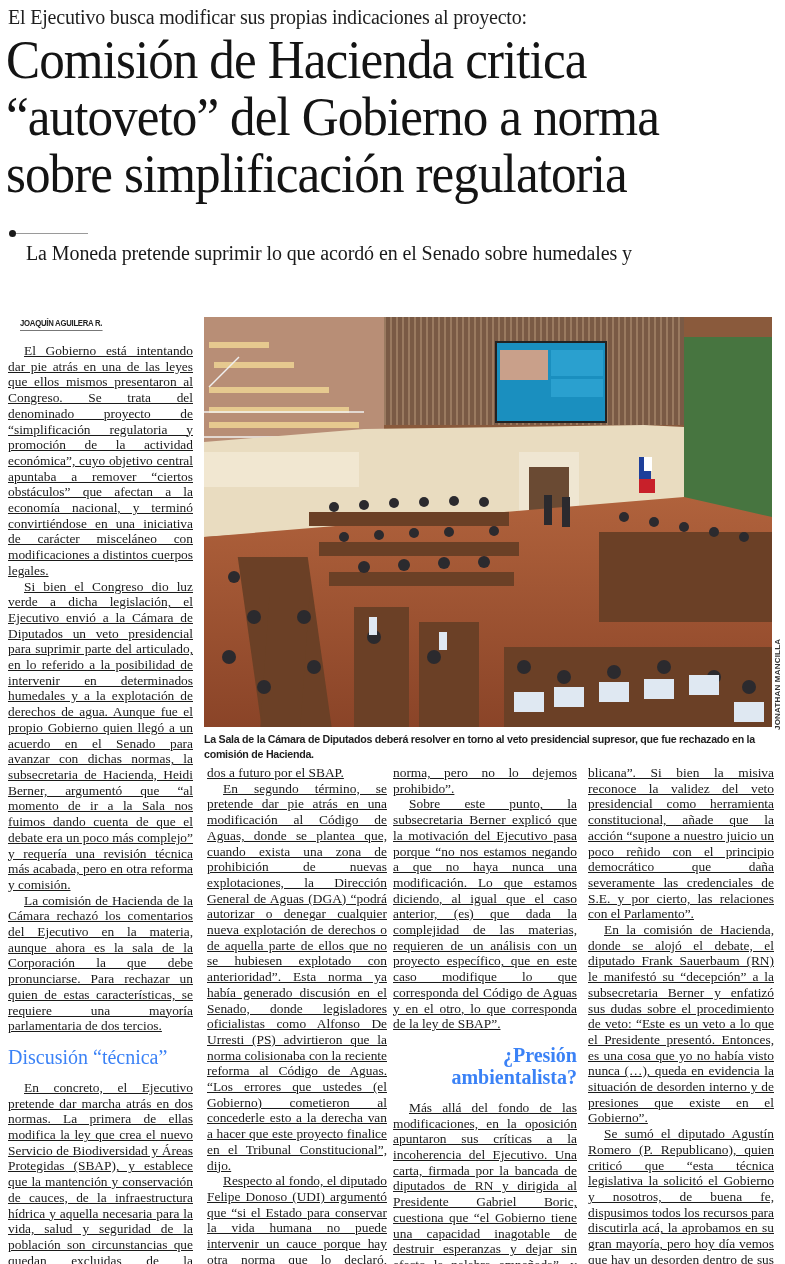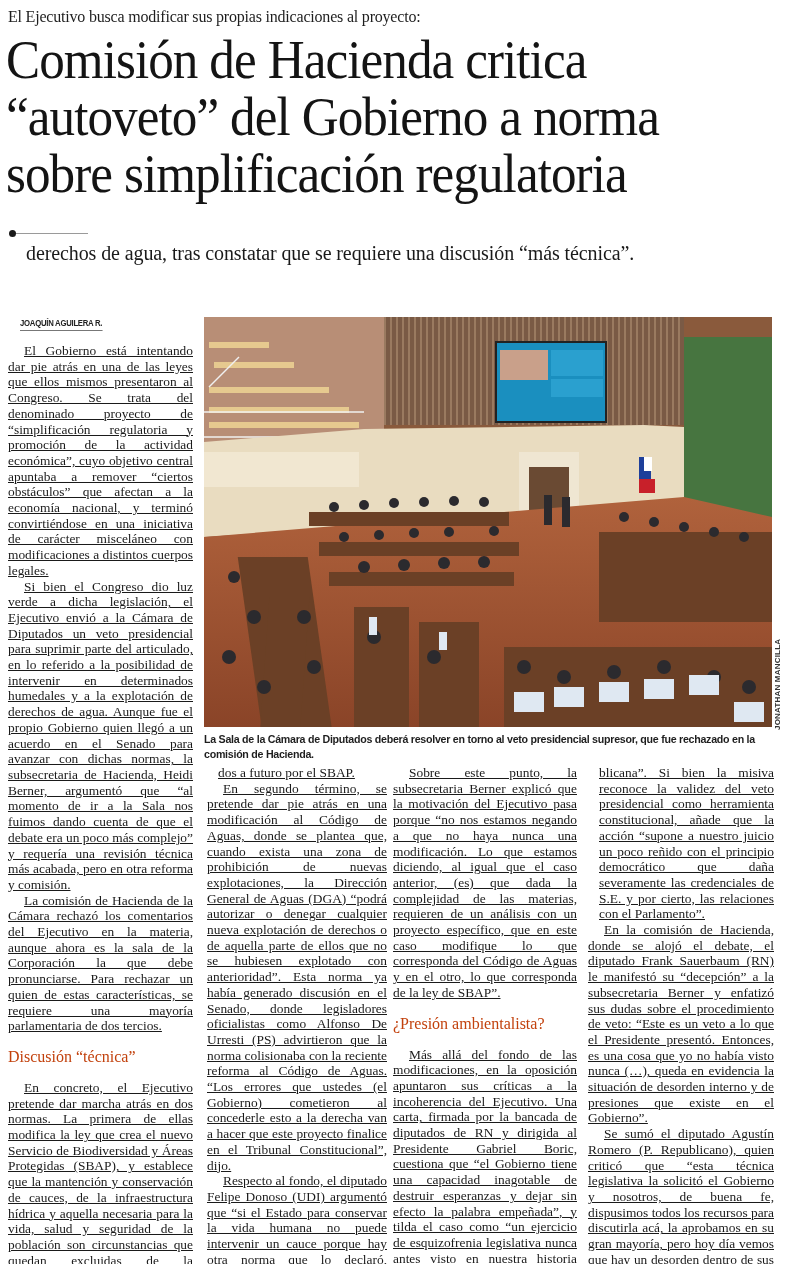--- a/index.html
+++ b/index.html
@@ -1,52 +1,52 @@
 <!DOCTYPE html>
 <html><head>
 <meta charset="utf-8">
 <style>
   html, body { margin: 0; padding: 0; background: #ffffff; }
   body { width: 785px; height: 1264px; position: relative; overflow: hidden; color: #1a1a1a; font-family: "Liberation Serif", "DejaVu Serif", serif; }
-  .kicker { position: absolute; left: 8px; top: 4px; font-size: 16px; letter-spacing: -0.2px; line-height: 26px; white-space: nowrap; color: #1e1e1e; }
+  .kicker { position: absolute; left: 8px; top: 4px; font-size: 20px; letter-spacing: -0.2px; line-height: 26px; white-space: nowrap; color: #1e1e1e; }
   .headline { position: absolute; left: 6px; top: 31px; width: 780px; font-size: 55px; line-height: 57px; letter-spacing: -1px; color: #141414; transform: scaleX(0.93); transform-origin: left top; white-space: nowrap; }
   .headline div { white-space: nowrap; }
   .deck-rule { position: absolute; left: 10px; top: 233px; width: 78px; height: 1px; background: #9a9a9a; }
   .deck-dot { position: absolute; left: 9px; top: 230px; width: 7px; height: 7px; border-radius: 50%; background: #1a1a1a; }
   .deck { position: absolute; left: 26px; top: 240px; width: 760px; font-size: 20px; line-height: 26px; color: #1a1a1a; letter-spacing: -0.1px; }
   .deck div { white-space: nowrap; }
   .byline { position: absolute; left: 20px; top: 318px; font-family: "Liberation Sans", "DejaVu Sans", sans-serif; font-weight: bold; font-size: 9px; letter-spacing: -0.3px; color: #222; padding-bottom: 2px; border-bottom: 1px solid #777; transform: scaleX(0.86); transform-origin: left top; }
   .col { position: absolute; font-size: 13.4px; line-height: 15.7px; text-align: justify; color: #1a1a1a; }
   .col p { margin: 0; text-indent: 16px; text-decoration: underline; }
-  .col p.cont { text-indent: 0; margin-left: 11px; }
+  .col p.cont { text-indent: 0; }
   .col1 { left: 8px; top: 343px; width: 185px; }
   .col2 { left: 207px; top: 765px; width: 180px; }
   .col3 { left: 393px; top: 765px; width: 184px; }
   .col4 { left: 588px; top: 765px; width: 186px; }
-  .subhead { font-size: 16px; line-height: 22px; margin: 12px 0 12px 0 !important; text-indent: 0 !important; color: #c2410c; text-align: left; }
+  .subhead { font-size: 20px; line-height: 22px; margin: 12px 0 12px 0 !important; text-indent: 0 !important; color: #3b82f6; text-align: left; }
   .photo { position: absolute; left: 204px; top: 317px; width: 568px; height: 410px; overflow: hidden; background: #8a5a3c; }
   .credit { position: absolute; left: 773px; top: 640px; width: 12px; height: 90px; }
   .credit span { position: absolute; left: 0; top: 0; transform: rotate(-90deg) translate(-90px, 0); transform-origin: left top; font-family: "Liberation Sans", "DejaVu Sans", sans-serif; font-size: 8px; font-weight: bold; white-space: nowrap; color: #333; letter-spacing: 0.2px; }
   .caption { position: absolute; left: 204px; top: 731px; width: 575px; font-family: "Liberation Sans", "DejaVu Sans", sans-serif; font-weight: bold; font-size: 11.6px; line-height: 15px; color: #1e1e1e; letter-spacing: -0.3px; transform: scaleX(0.92); transform-origin: left top; width: 625px; }
 </style>
 </head>
 <body>
 
 <div class="kicker">El Ejecutivo busca modificar sus propias indicaciones al proyecto:</div>
 
 <h1 class="headline" style="margin:0;font-weight:normal;">
   <div>Comisión de Hacienda critica</div>
   <div>“autoveto” del Gobierno a norma</div>
   <div>sobre simplificación regulatoria</div>
 </h1>
 
 <div class="deck-rule"></div>
 <div class="deck-dot"></div>
 <div class="deck">
-  <div>derechos de agua, tras constatar que se requiere una discusión “más técnica”.</div>
+  <div>La Moneda pretende suprimir lo que acordó en el Senado sobre humedales y</div>
 </div>
 
 <div class="byline">JOAQUÍN AGUILERA R.</div>
 
 <div class="photo">
   <svg width="568" height="410" viewBox="0 0 568 410" xmlns="http://www.w3.org/2000/svg">
     <defs>
       <linearGradient id="curt" x1="0" x2="1" y1="0" y2="0">
         <stop offset="0" stop-color="#6b4a35"></stop>
           <stop offset="0.5" stop-color="#8c6a52"></stop>
@@ -176,21 +176,22 @@
     <p lang="es" style="hyphens: auto;">La comisión de Hacienda de la Cámara rechazó los comentarios del Ejecutivo en la materia, aunque ahora es la sala de la Corporación la que debe pronunciarse. Para rechazar un quien de estas características, se requiere una mayoría parlamentaria de dos tercios.</p>
     <h2 class="subhead" lang="es" style="font-weight: normal; hyphens: auto;">Discusión “técnica”</h2>
     <p lang="es" style="hyphens: auto;">En concreto, el Ejecutivo pretende dar marcha atrás en dos normas. La primera de ellas modifica la ley que crea el nuevo Servicio de Biodiversidad y Áreas Protegidas (SBAP), y establece que la mantención y conservación de cauces, de la infraestructura hídrica y aquella necesaria para la vida, salud y seguridad de la población son circunstancias que quedan excluidas de la prohibición de alterar físicamente los humedales que constituyan sitios prioritarios. Esos sitios prioritarios no existen, pero serán determina-</p>
   </div>
 <div class="col col2" id="col-1">
     <p class="cont" lang="es" style="hyphens: auto;">dos a futuro por el SBAP.</p>
     <p lang="es" style="hyphens: auto;">En segundo término, se pretende dar pie atrás en una modificación al Código de Aguas, donde se plantea que, cuando exista una zona de prohibición de nuevas explotaciones, la Dirección General de Aguas (DGA) “podrá autorizar o denegar cualquier nueva explotación de derechos o de aquella parte de ellos que no se hubiesen explotado con anterioridad”. Esta norma ya había generado discusión en el Senado, donde legisladores oficialistas como Alfonso De Urresti (PS) advirtieron que la norma colisionaba con la reciente reforma al Código de Aguas. “Los errores que ustedes (el Gobierno) cometieron al concederle esto a la derecha van a hacer que este proyecto finalice en el Tribunal Constitucional”, dijo.</p>
     <p lang="es" style="hyphens: auto;">Respecto al fondo, el diputado Felipe Donoso (UDI) argumentó que “si el Estado para conservar la vida humana no puede intervenir un cauce porque hay otra norma que lo declaró, estamos fuera de lo razonable. Si creemos que no es la norma adecuada, cambiamos la</p>
   </div>
 <div class="col col3" id="col-2">
+    <p class="cont" lang="es" style="hyphens: auto;">norma, pero no lo dejemos prohibido”.</p>
     <p lang="es" style="hyphens: auto;">Sobre este punto, la subsecretaria Berner explicó que la motivación del Ejecutivo pasa porque “no nos estamos negando a que no haya nunca una modificación. Lo que estamos diciendo, al igual que el caso anterior, (es) que dada la complejidad de las materias, requieren de un análisis con un proyecto específico, que en este caso modifique lo que corresponda del Código de Aguas y en el otro, lo que corresponda de la ley de SBAP”.</p>
-    <h2 class="subhead" lang="es" style="font-weight: normal; hyphens: auto;">¿Presión ambientalista?</h2>
+    <h2 class="subhead" lang="es" style="font-weight: bold; hyphens: auto; text-align: right;">¿Presión ambientalista?</h2>
     <p lang="es" style="hyphens: auto;">Más allá del fondo de las modificaciones, en la oposición apuntaron sus críticas a la incoherencia del Ejecutivo. Una carta, firmada por la bancada de diputados de RN y dirigida al Presidente Gabriel Boric, cuestiona que “el Gobierno tiene una capacidad inagotable de destruir esperanzas y dejar sin efecto la palabra empeñada”, y tilda el caso como “un ejercicio de esquizofrenia legislativa nunca antes visto en nuestra historia repu-</p>
   </div>
 <div class="col col4" id="col-3">
     <p class="cont" lang="es" style="hyphens: auto;">blicana”. Si bien la misiva reconoce la validez del veto presidencial como herramienta constitucional, añade que la acción “supone a nuestro juicio un poco reñido con el principio democrático que daña severamente las credenciales de S.E. y por cierto, las relaciones con el Parlamento”.</p>
     <p lang="es" style="hyphens: auto;">En la comisión de Hacienda, donde se alojó el debate, el diputado Frank Sauerbaum (RN) le manifestó su “decepción” a la subsecretaria Berner y enfatizó sus dudas sobre el procedimiento de veto: “Este es un veto a lo que el Presidente presentó. Entonces, es una cosa que yo no había visto nunca (…), queda en evidencia la situación de desorden interno y de presiones que existe en el Gobierno”.</p>
     <p lang="es" style="hyphens: auto;">Se sumó el diputado Agustín Romero (P. Republicano), quien criticó que “esta técnica legislativa la solicitó el Gobierno y nosotros, de buena fe, dispusimos todos los recursos para discutirla acá, la aprobamos en su gran mayoría, pero hoy día vemos que hay un desorden dentro de sus propias filas”.</p>
   </div>
 
 </body></html>

